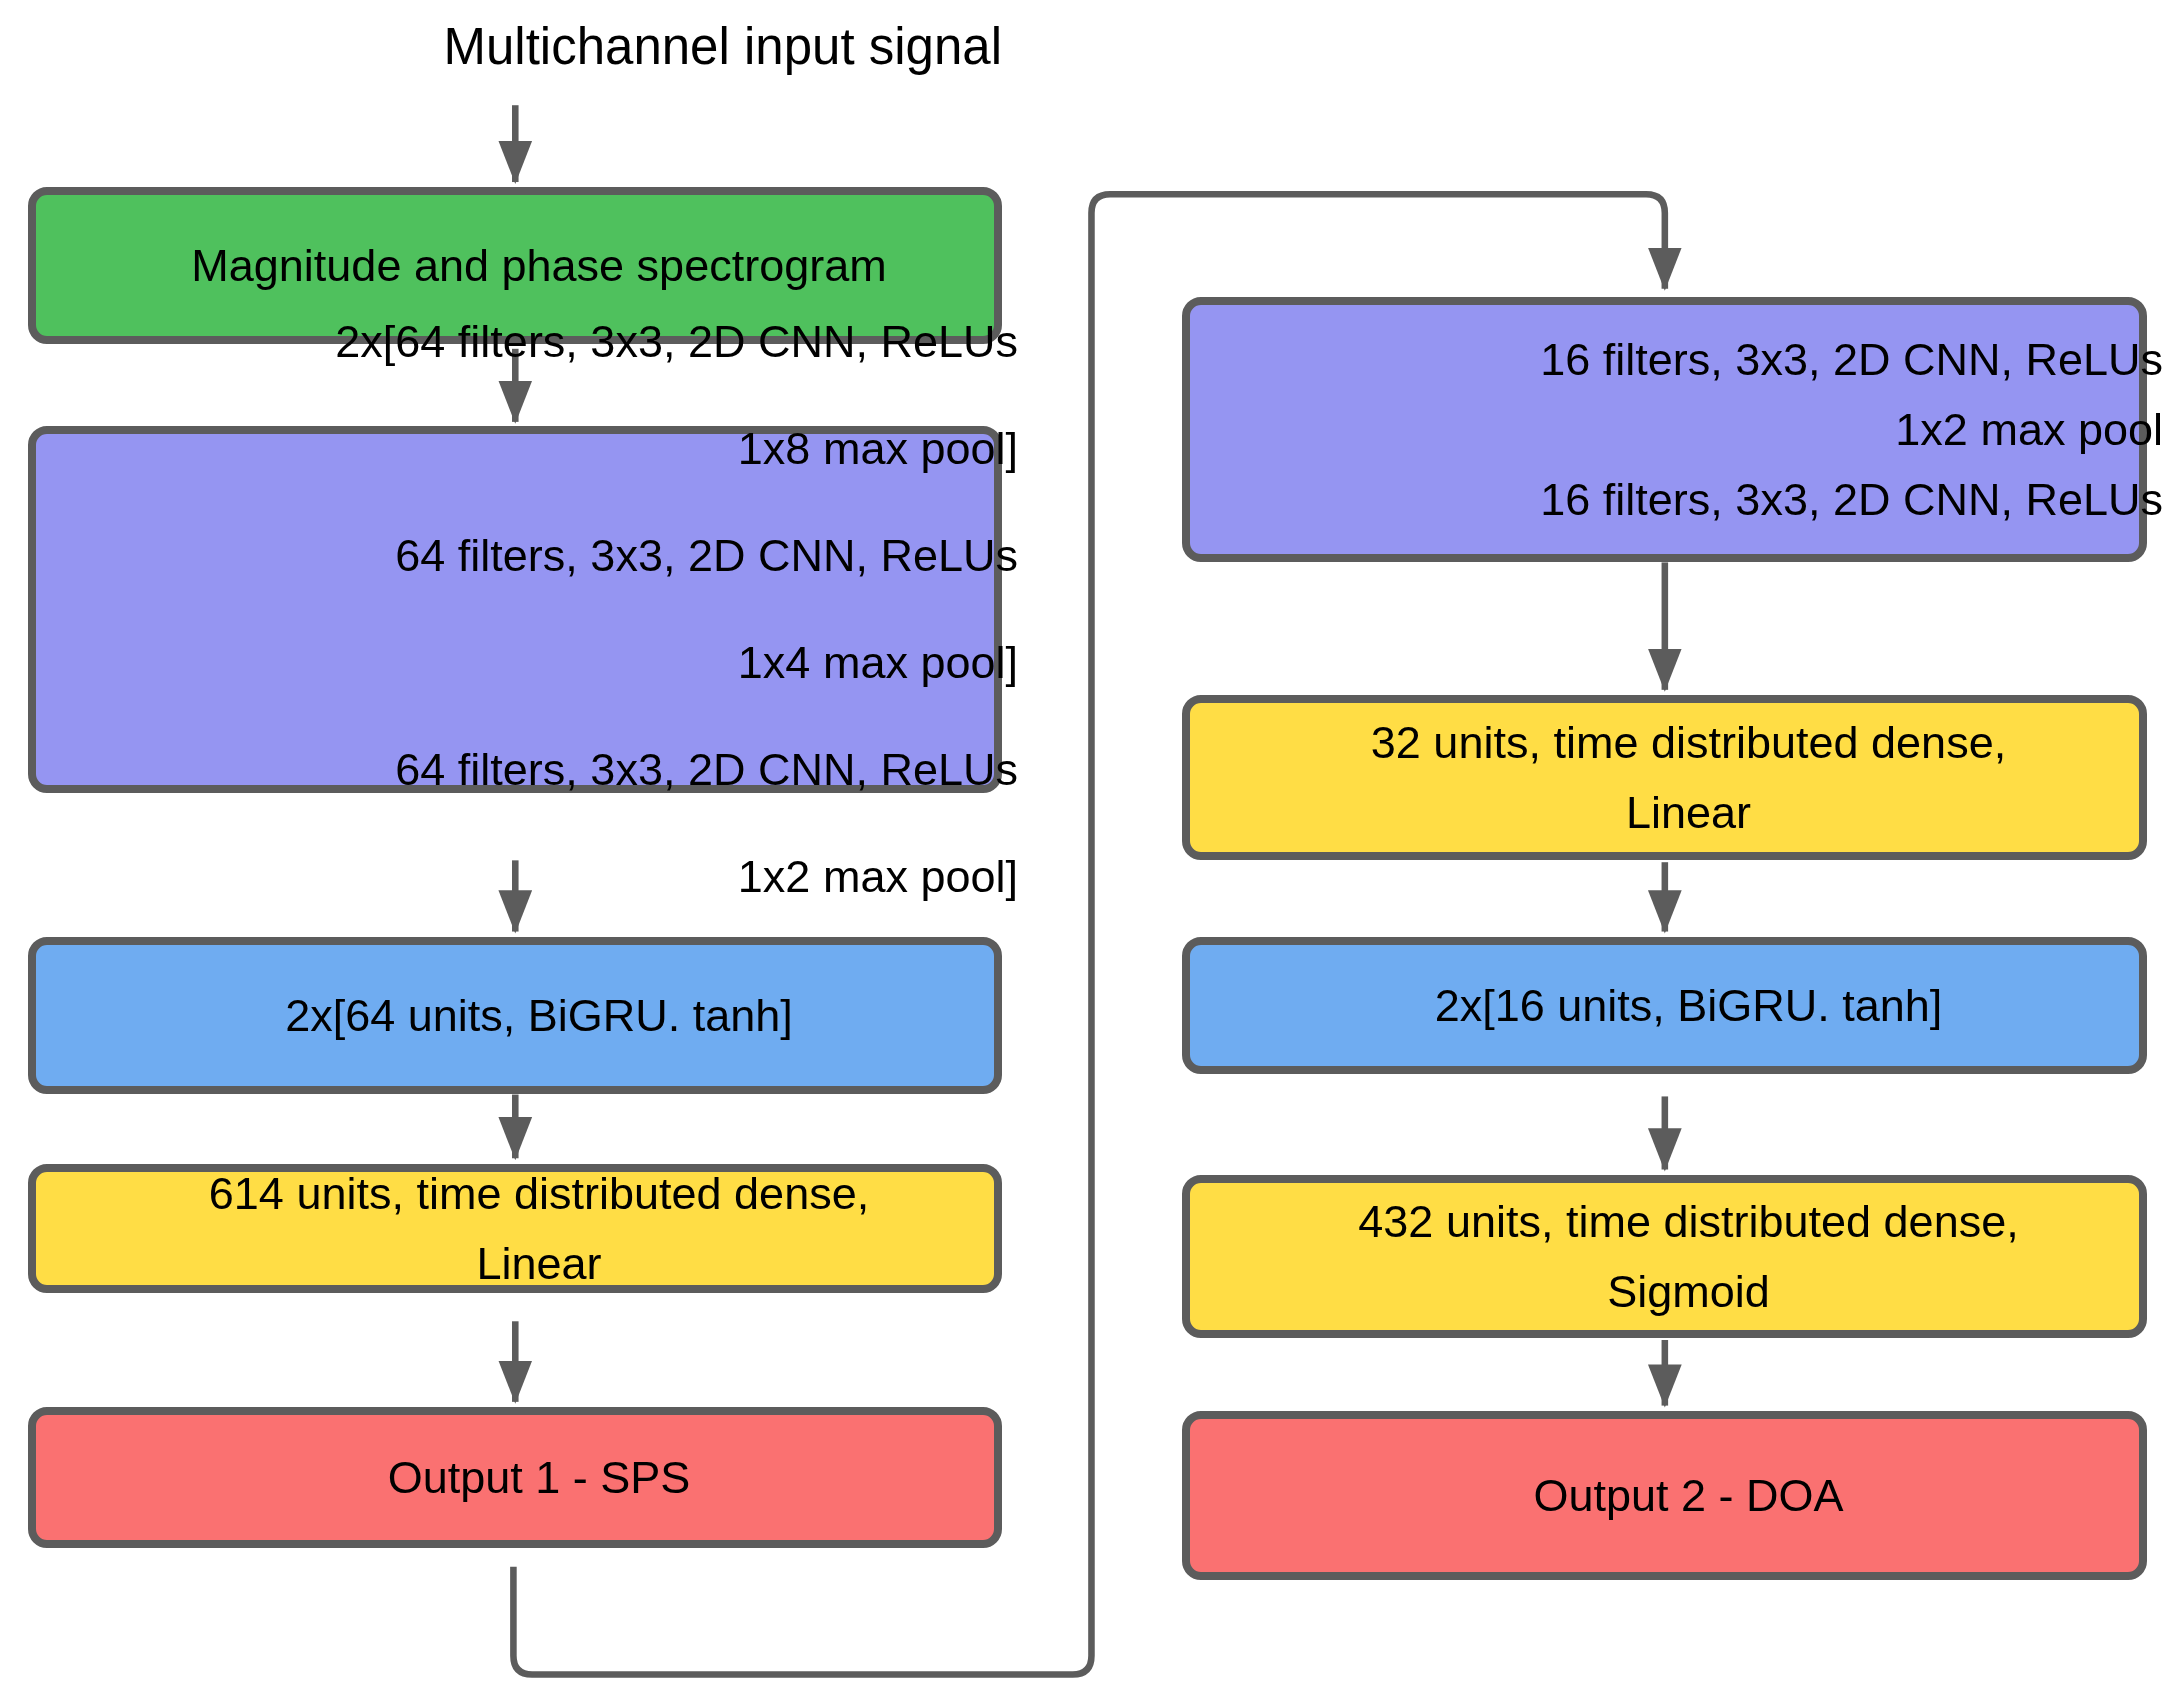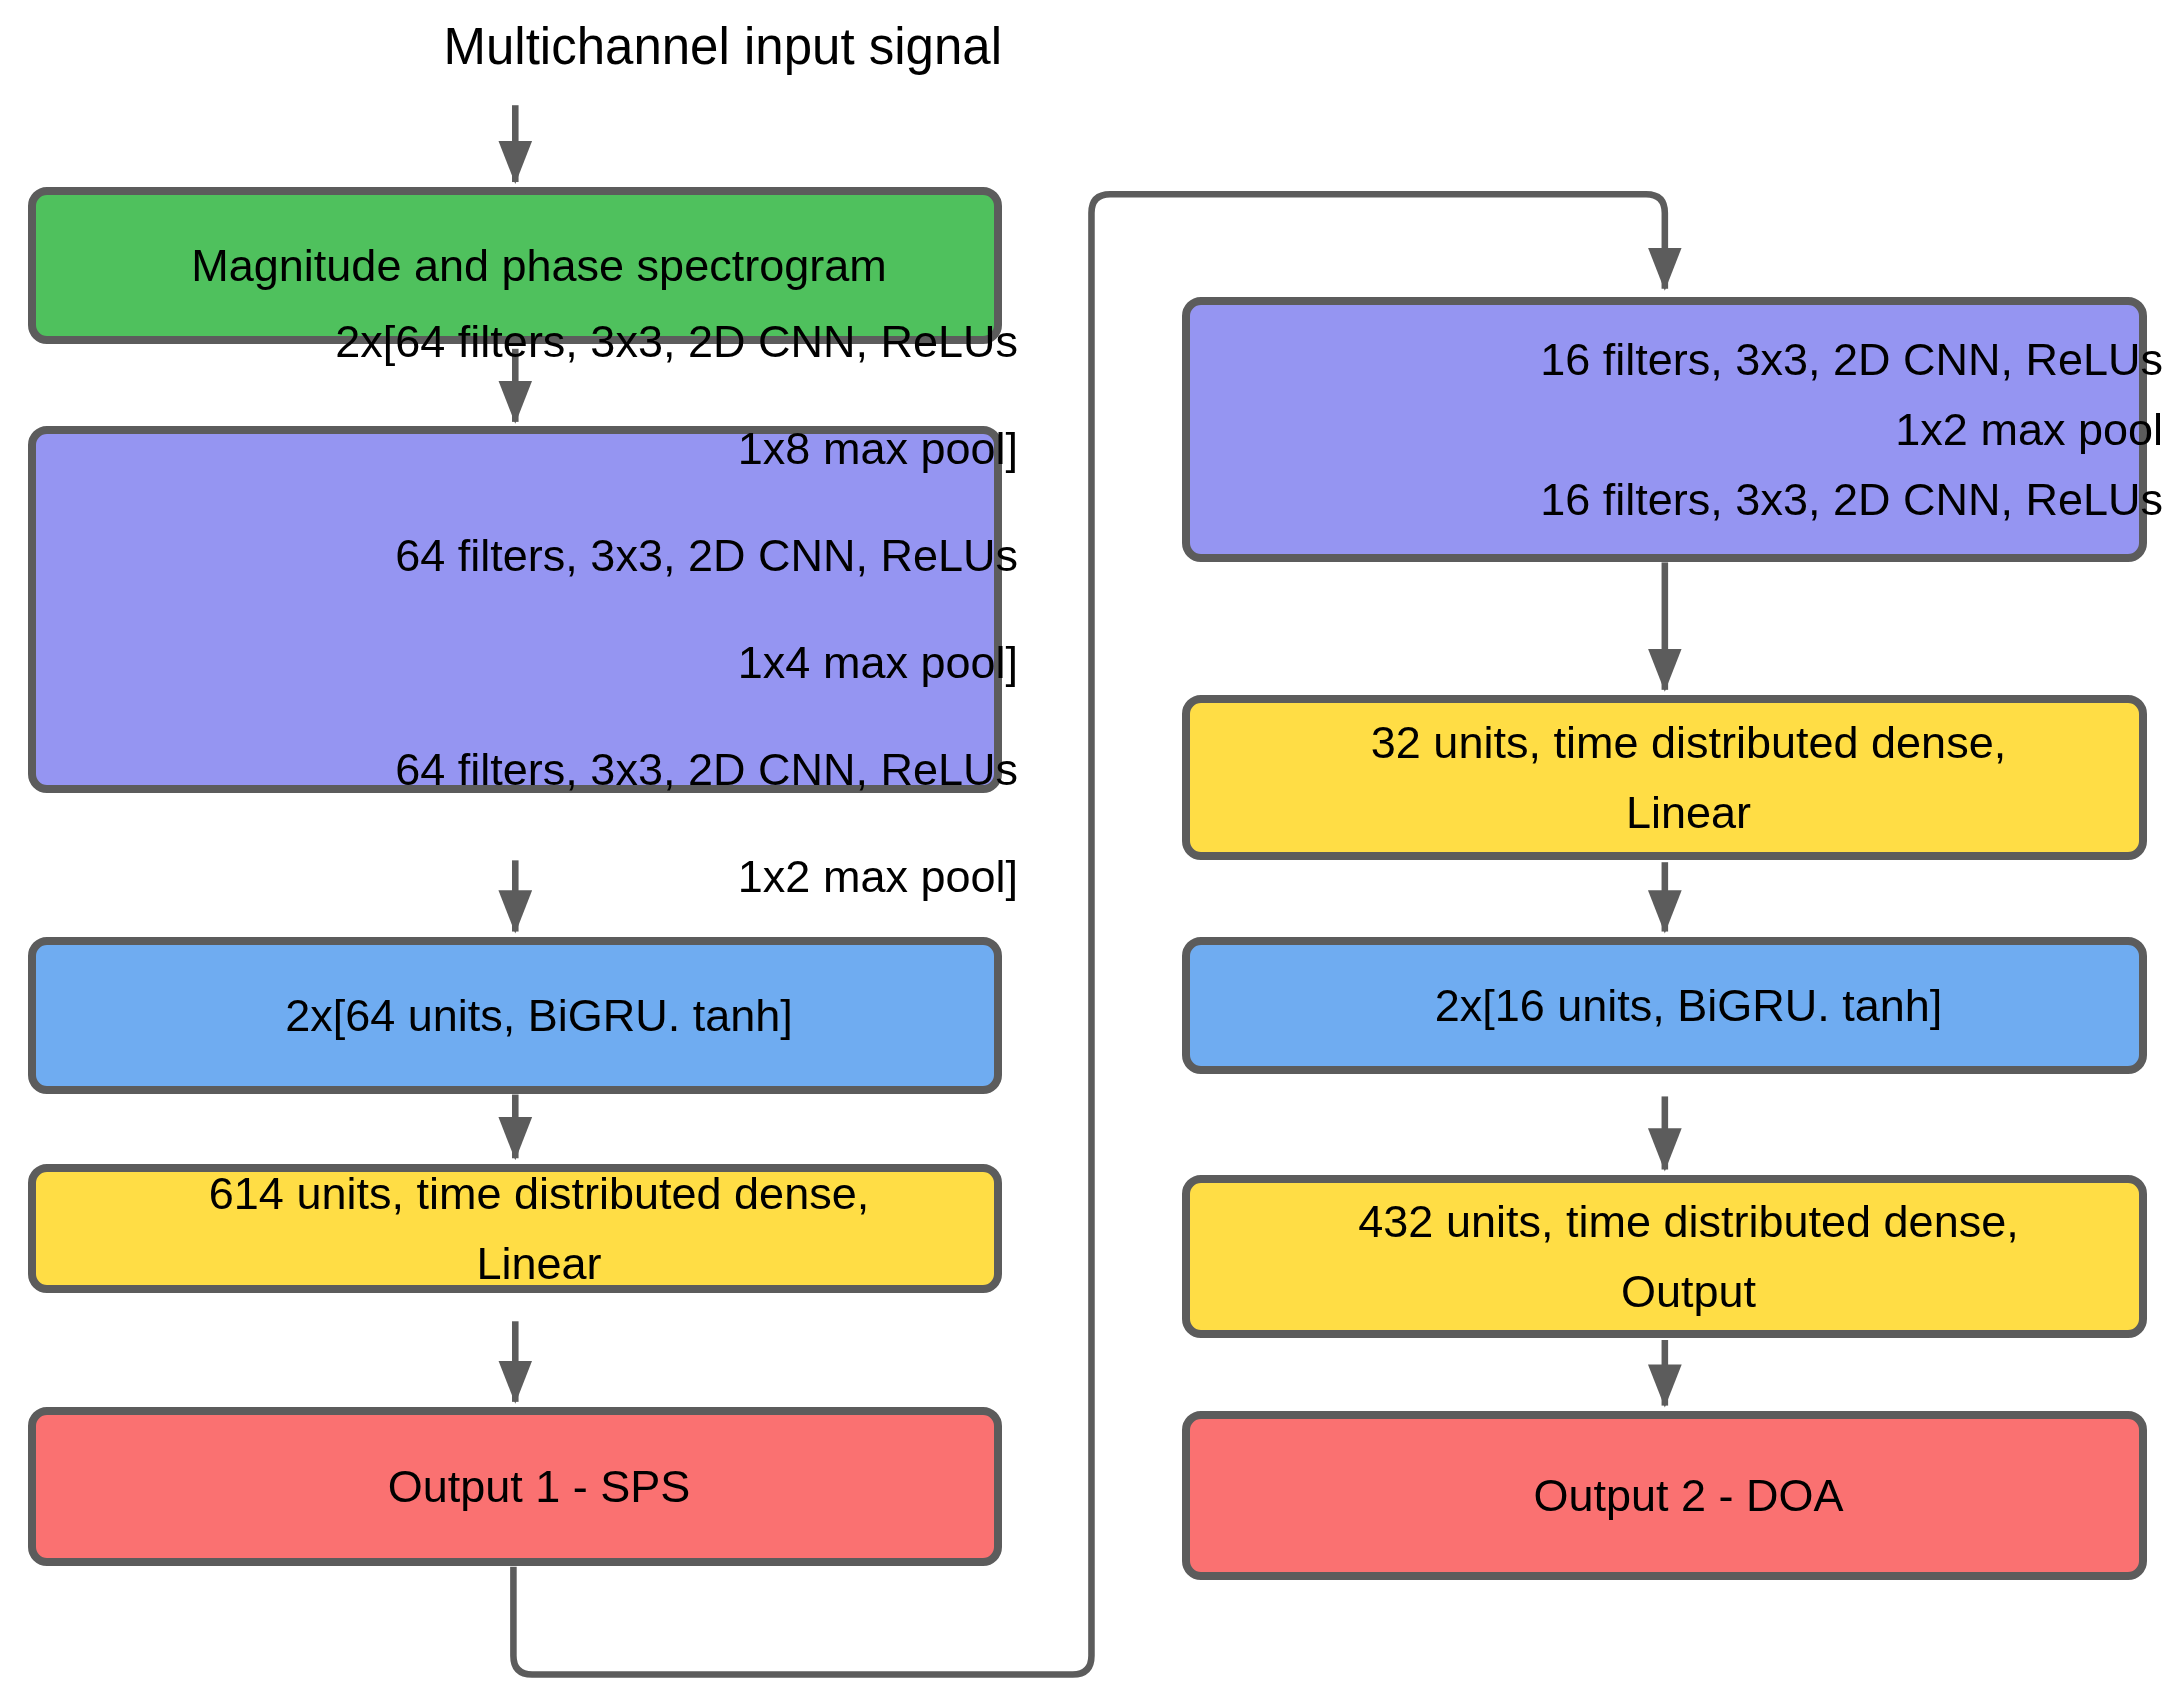--- a/index.html
+++ b/index.html
@@ -100,42 +100,42 @@
 
   <div class="box blue col-left" style="top:937px;height:157px;">
     <div class="bline">2x[64 units, BiGRU. tanh]</div>
   </div>
 
   <div class="box yellow col-left" style="top:1164px;height:129px;">
     <div class="bline">614 units, time distributed dense,</div>
     <div class="bline">Linear</div>
   </div>
 
-  <div class="box red col-left" style="top:1407px;height:159px;">
+  <div class="box red col-left" style="top:1407px;height:141px;">
     <div class="bline">Output 1 - SPS</div>
   </div>
 
   <div class="box purple col-right" style="top:297px;height:265px;">
     <div class="bline">16 filters, 3x3, 2D CNN, ReLUs</div>
     <div class="bline">1x2 max pool</div>
     <div class="bline">16 filters, 3x3, 2D CNN, ReLUs</div>
   </div>
 
   <div class="box yellow col-right" style="top:695px;height:165px;">
     <div class="bline">32 units, time distributed dense,</div>
     <div class="bline">Linear</div>
   </div>
 
   <div class="box blue col-right" style="top:937px;height:137px;">
     <div class="bline">2x[16 units, BiGRU. tanh]</div>
   </div>
 
   <div class="box yellow col-right" style="top:1175px;height:163px;">
     <div class="bline">432 units, time distributed dense,</div>
-    <div class="bline">Output</div>
+    <div class="bline">Sigmoid</div>
   </div>
 
   <div class="box red col-right" style="top:1411px;height:169px;">
     <div class="bline">Output 2 - DOA</div>
   </div>
 
 </div>
 
 
 </body></html>

